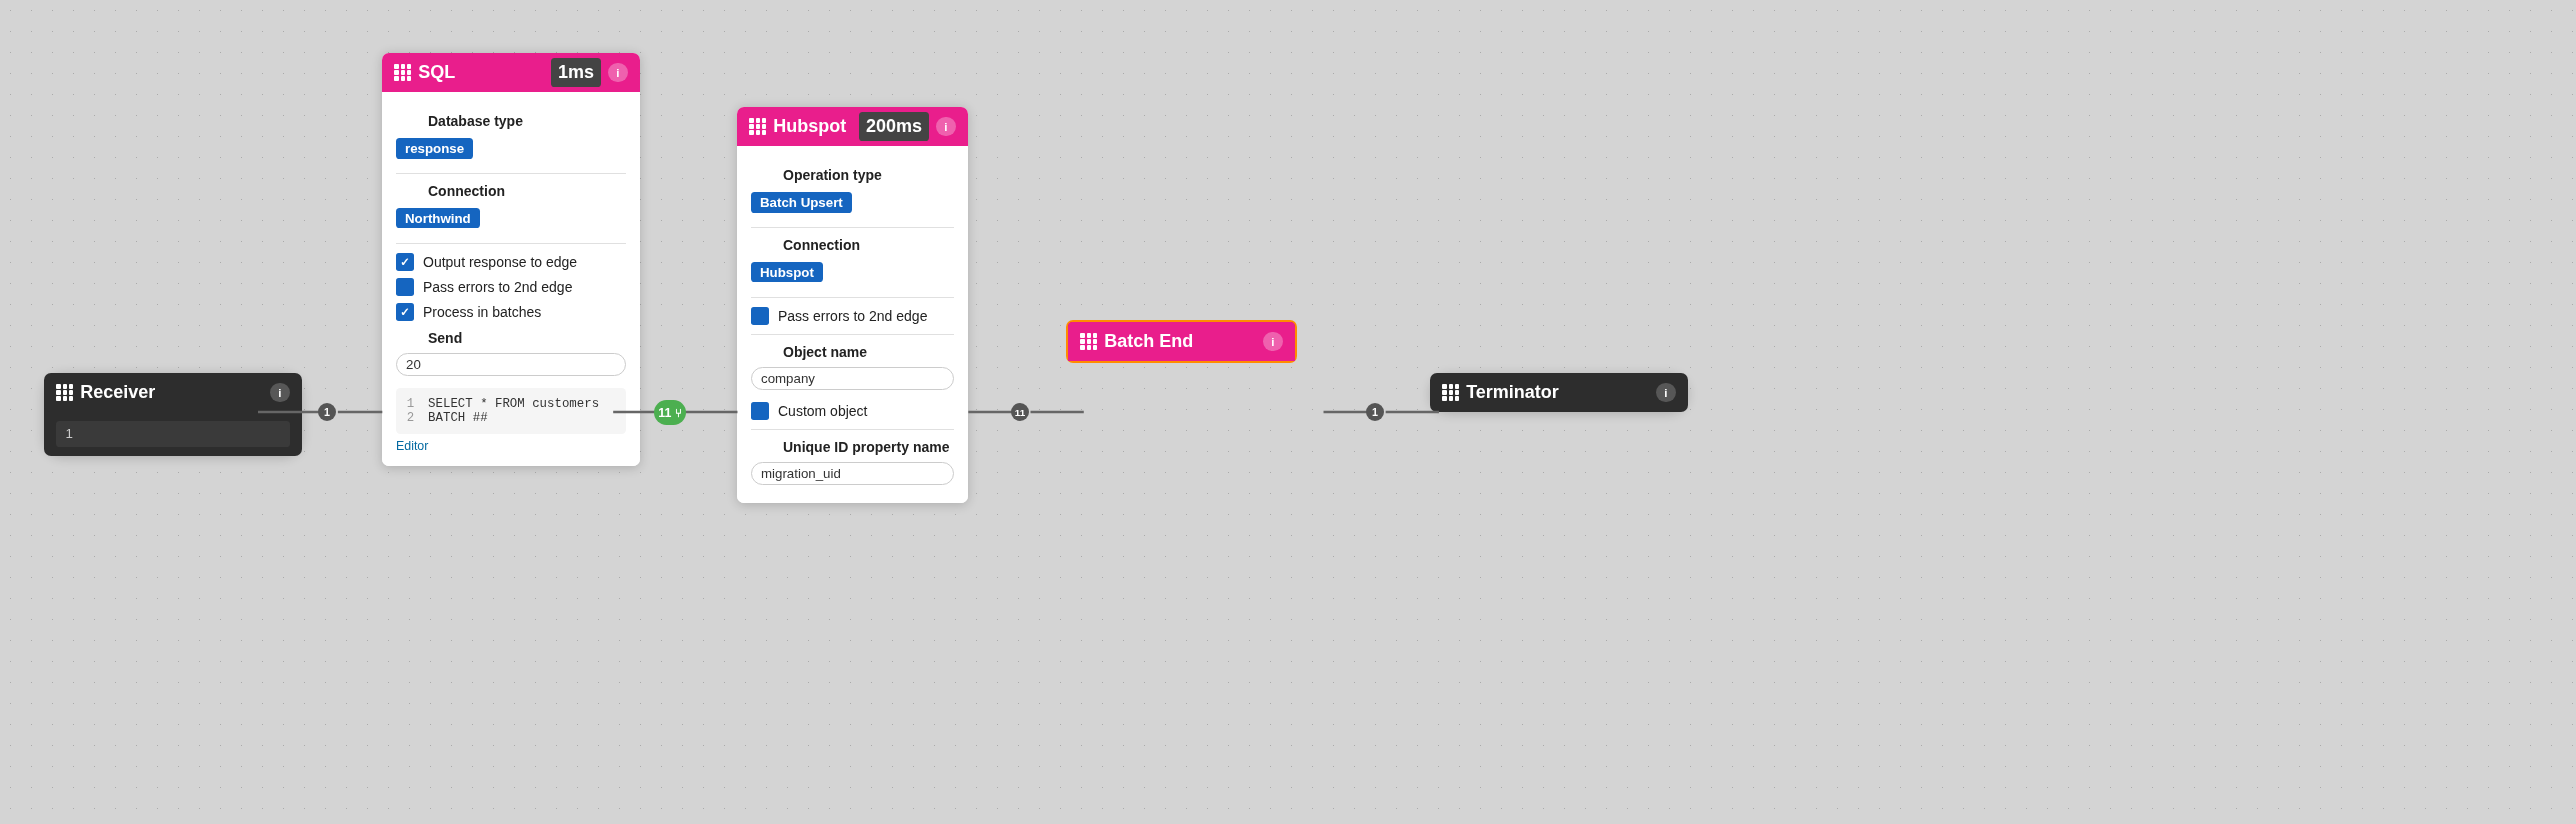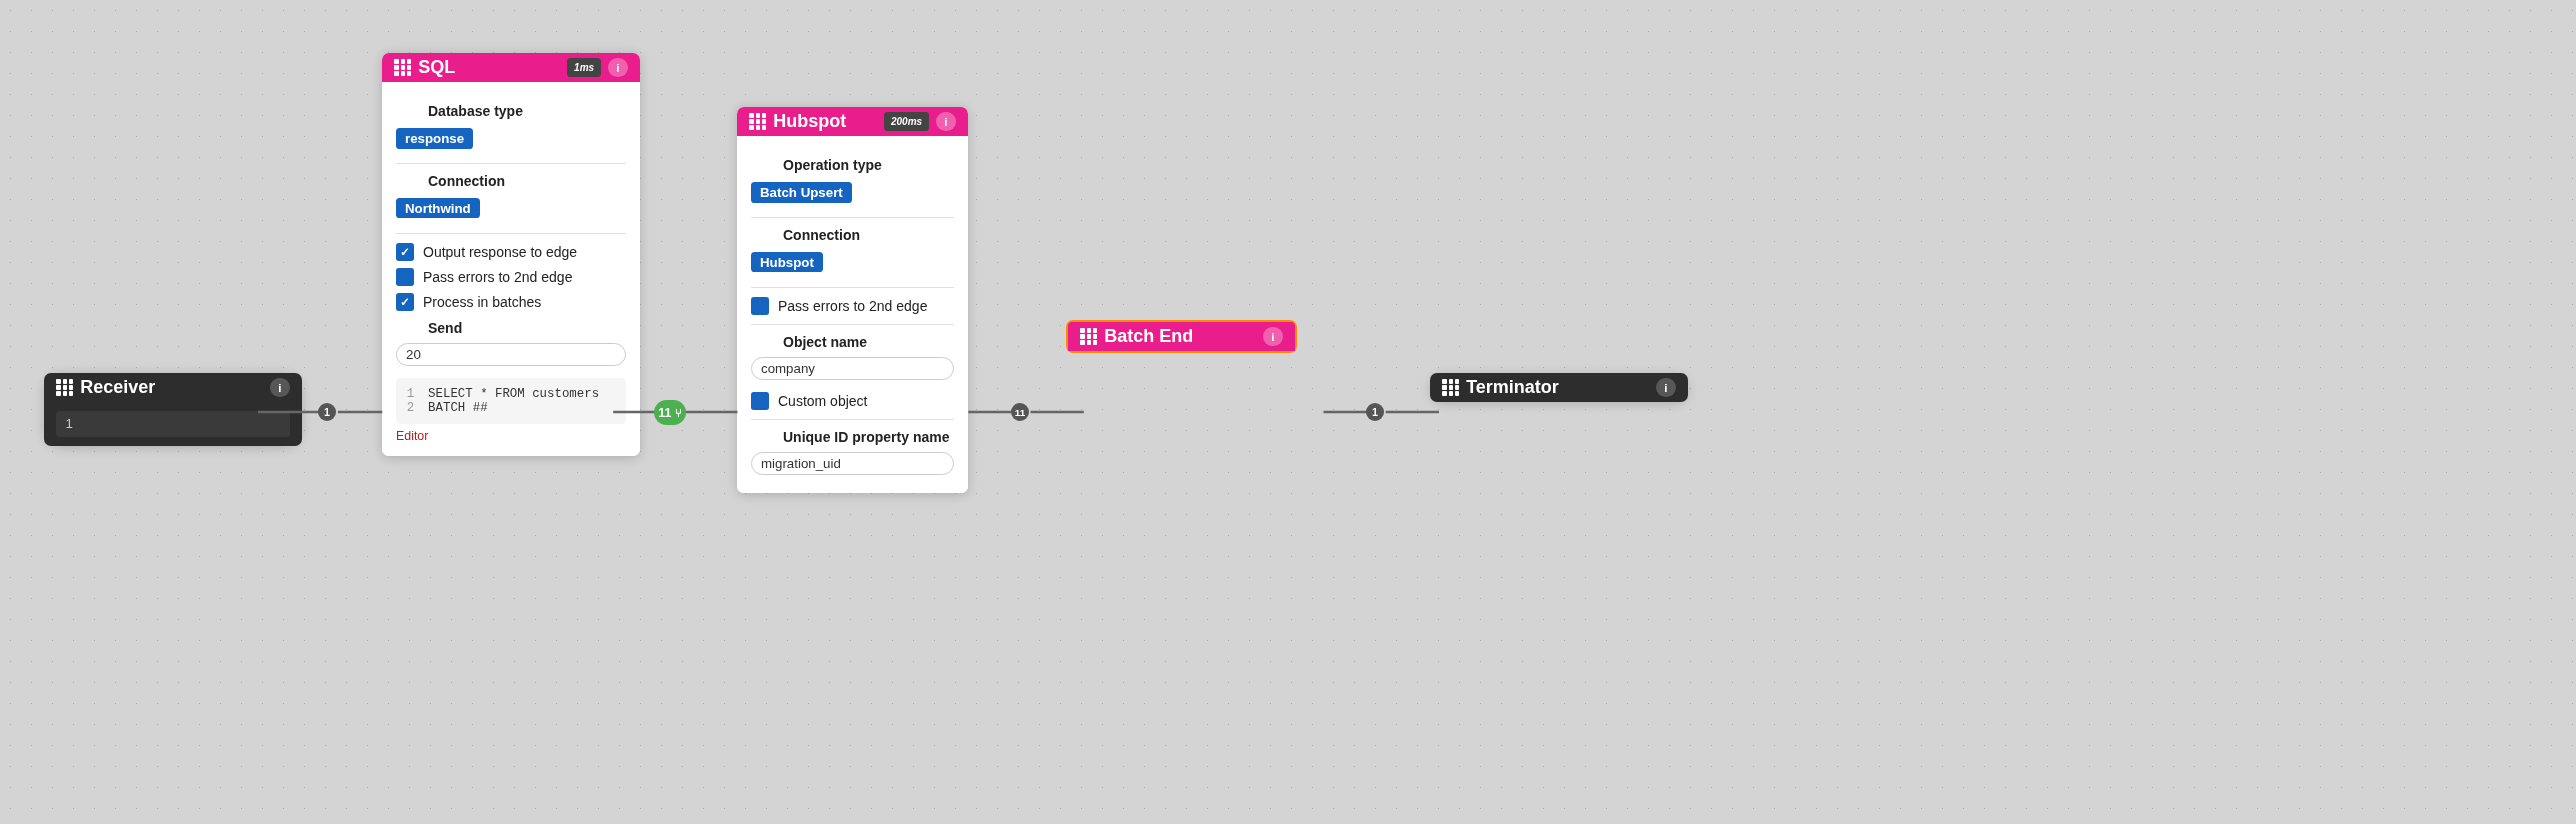--- a/index.html
+++ b/index.html
@@ -27,21 +27,21 @@
       background: #2d2d2d;
       color: white;
       border-radius: 19px;
     }
 
     .node-header {
       display: flex;
       align-items: center;
       gap: 7px;
       padding: 0 12.4px;
-      height: 29px;
+      height: 39px;
       border-radius: 7px 7px 0 0;
       font-weight: 600;
       font-size: 18px;
     }
 
     .node-header-pink {
       background: #e91e8c;
       color: white;
     }
 
@@ -141,33 +141,32 @@
       gap: 9px;
     }
 
     .line-num {
       color: #999;
       min-width: 12.4px;
     }
 
     .editor-label {
       font-size: 12.4px;
-      color: #b91c1c;
+      color: #0369a1;
       margin-top: 5.3px;
     }
 
     
     .timing-badge {
       background: #444;
       color: white;
       border-radius: 3.6px;
       padding: 4px 7px;
-      font-size: 10px;
+      font-size: 18px;
       margin-left: auto;
-      font-style: italic;
     }
 
     .info-icon {
       width: 19.5px; height: 19.5px;
       border-radius: 50%;
       background: rgba(255,255,255,0.3);
       display: flex; align-items: center; justify-content: center;
       font-size: 11.5px;
       font-weight: bold;
       color: white;

